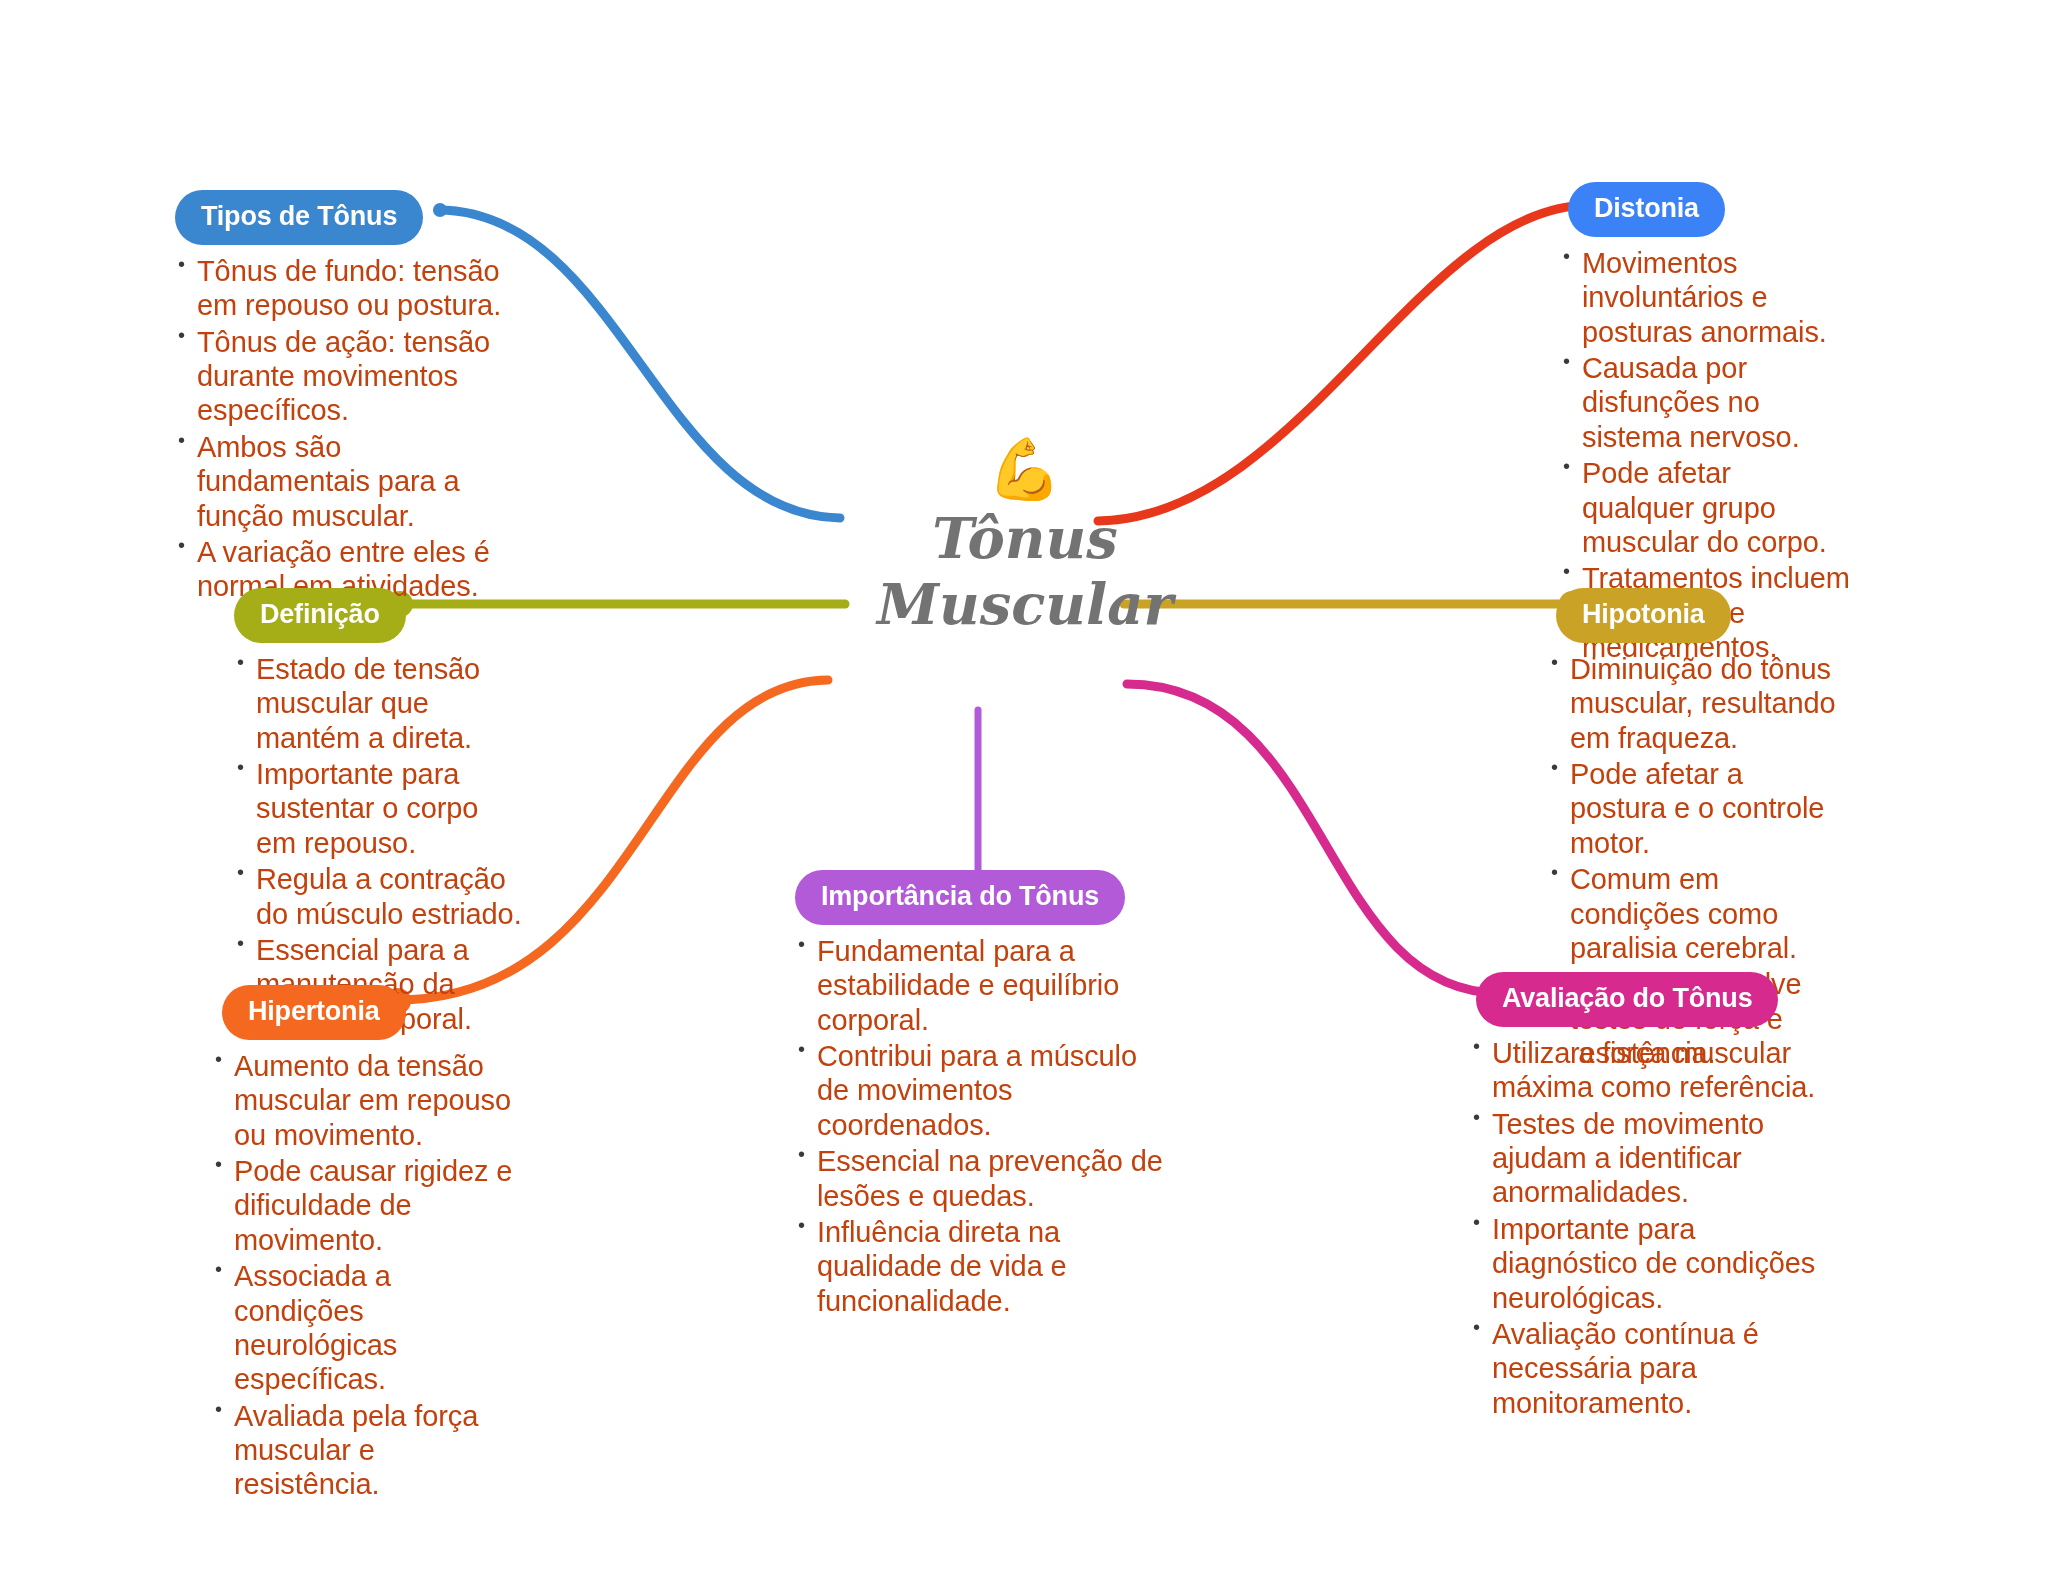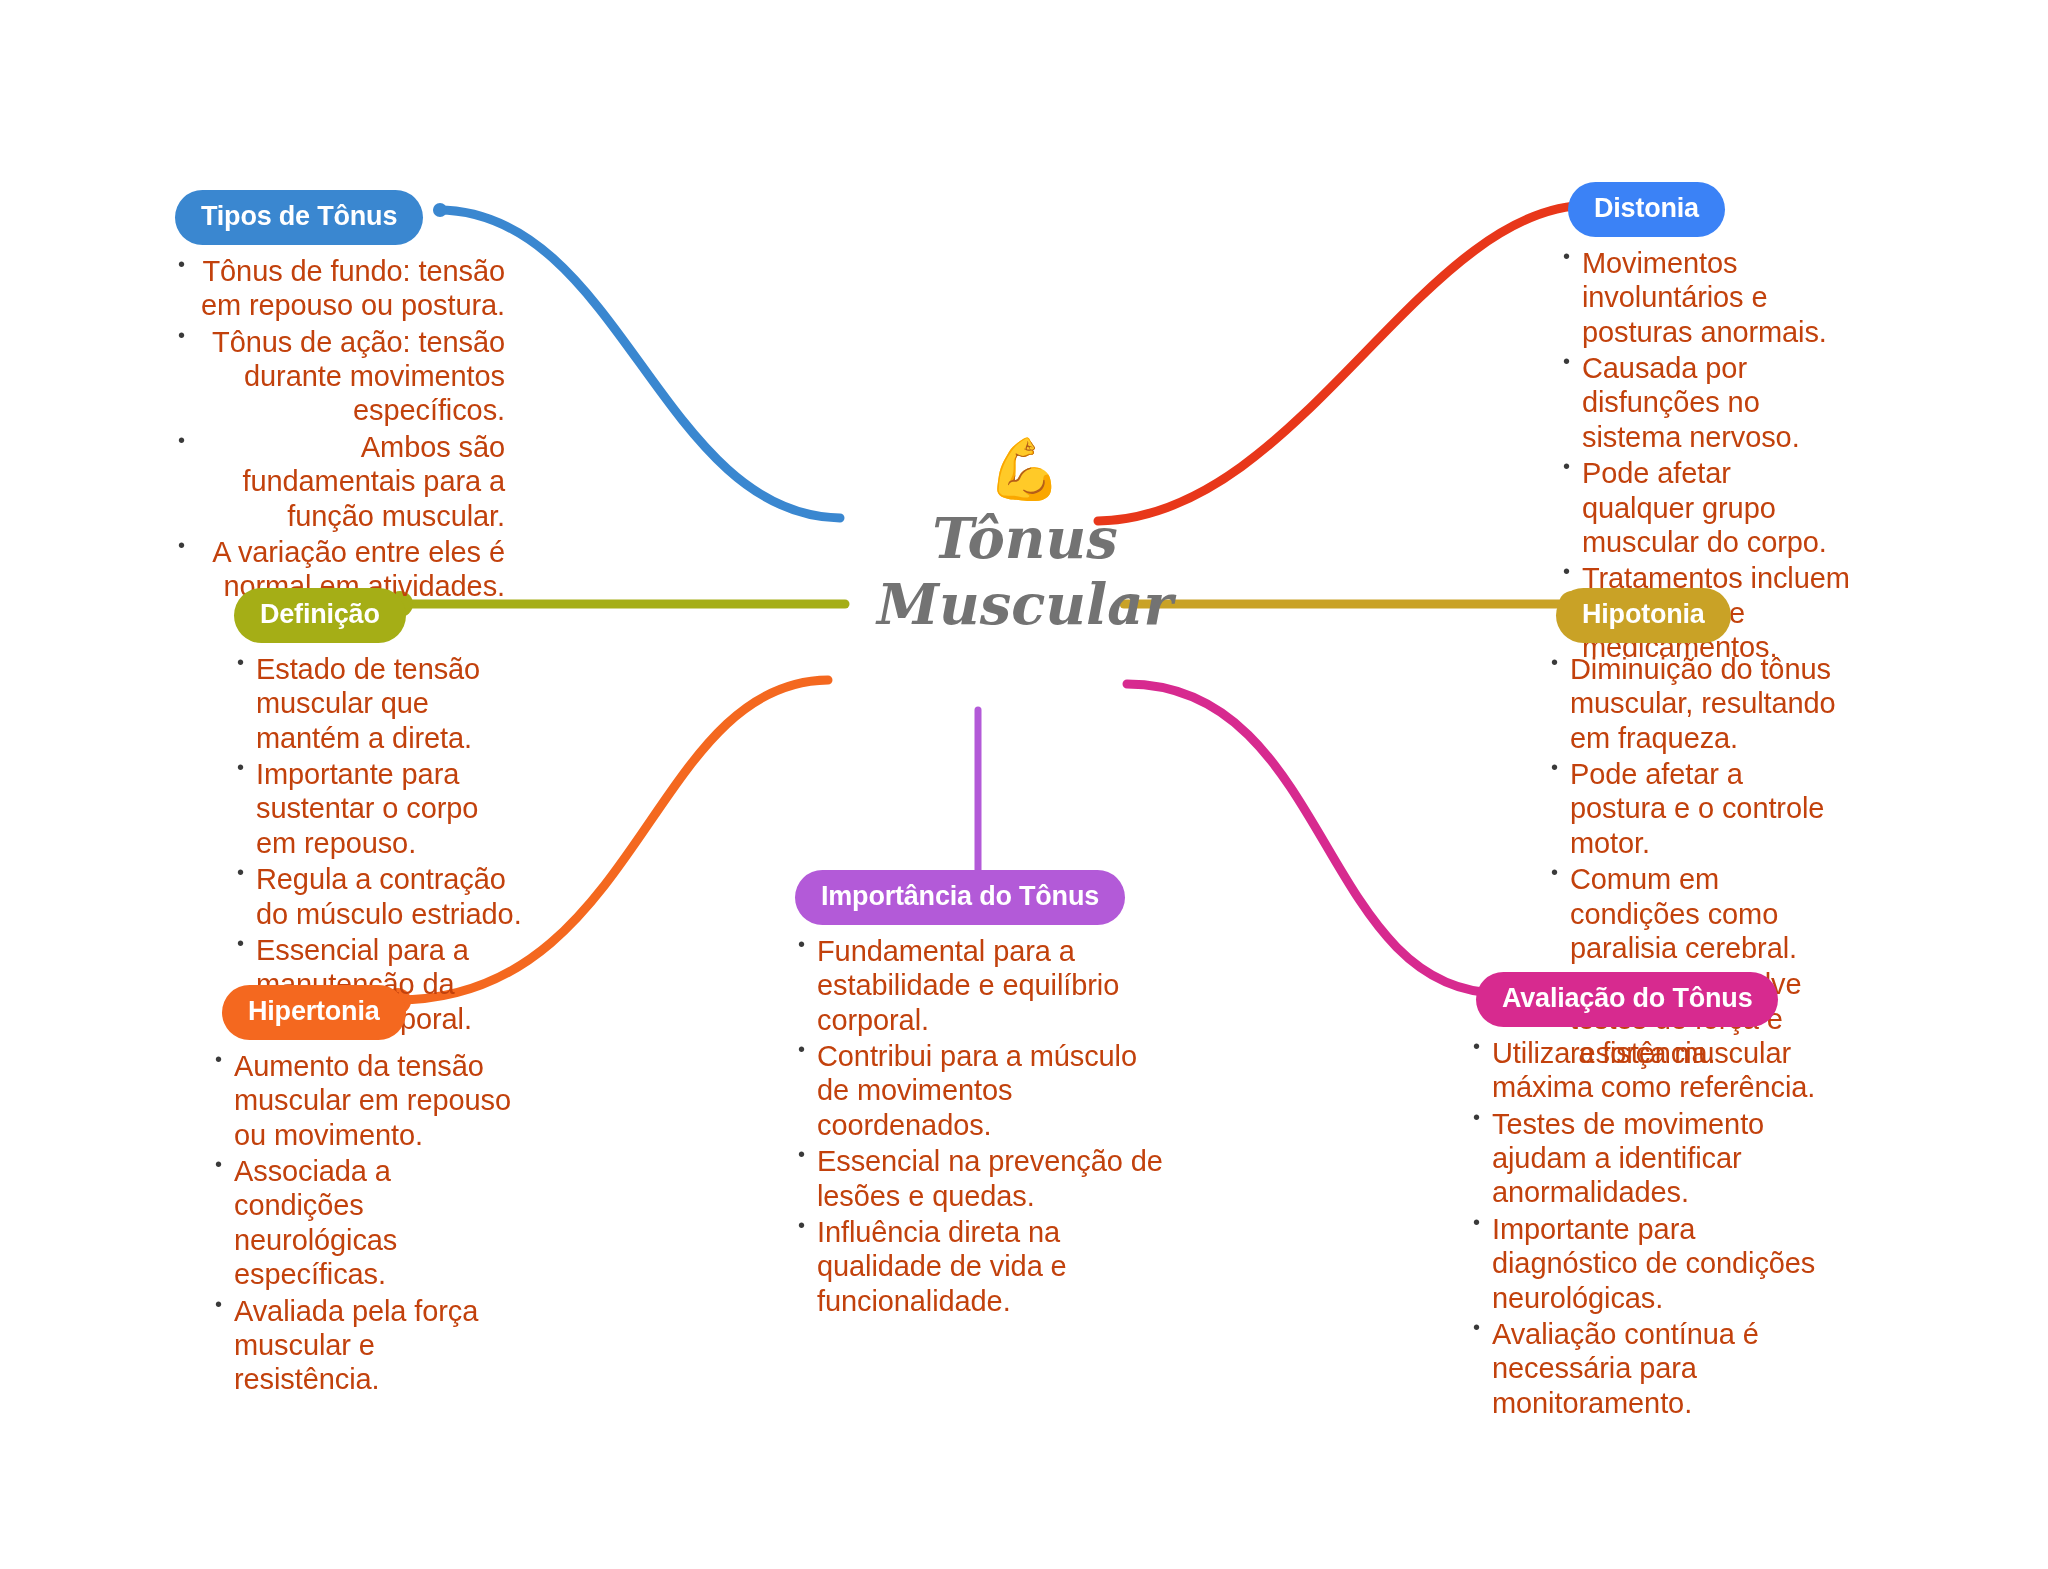--- a/index.html
+++ b/index.html
@@ -94,21 +94,21 @@
     font-style: italic;
     font-weight: bold;
     font-size: 56px;
     line-height: 1.17;
     color: #737373;
     margin-top: 4px;
     white-space: pre-line;
   }
 
   
-  #branch-tipos      { left: 175px;  top: 190px;  width: 330px; text-align: right; }
+  #branch-tipos      { left: 175px;  top: 190px;  width: 330px; }
   #branch-distonia   { left: 1560px; top: 182px;  width: 290px; }
   #branch-definicao  { left: 222px;  top: 588px;  width: 300px; }
   #branch-hipotonia  { left: 1548px; top: 588px;  width: 290px; }
   #branch-hipertonia { left: 200px;  top: 985px;  width: 320px; }
   #branch-importancia{ left: 795px;  top: 870px;  width: 380px; }
   #branch-avaliacao  { left: 1470px; top: 972px;  width: 355px; }
 
   #branch-tipos .badge-row      { padding-left: 0px; }
   #branch-tipos ul.bullets      { margin-left: 0px; }
   #branch-definicao .badge-row  { padding-left: 12px; }
@@ -199,20 +199,21 @@
       <li>Avaliação envolve testes de força e resistência.</li>
     </ul>
   </div>
 
   <div class="branch" id="branch-hipertonia">
     <div class="badge-row">
       <span class="badge" style="background:#f4681f">Hipertonia</span>
     </div>
     <ul class="bullets">
       <li>Aumento da tensão muscular em repouso ou movimento.</li>
+      <li>Pode causar rigidez e dificuldade de movimento.</li>
       <li>Associada a condições neurológicas específicas.</li>
       <li>Avaliada pela força muscular e resistência.</li>
     </ul>
   </div>
 
   <div class="branch" id="branch-importancia">
     <div class="badge-row">
       <span class="badge" style="background:#b35ad8">Importância do Tônus</span>
     </div>
     <ul class="bullets">

